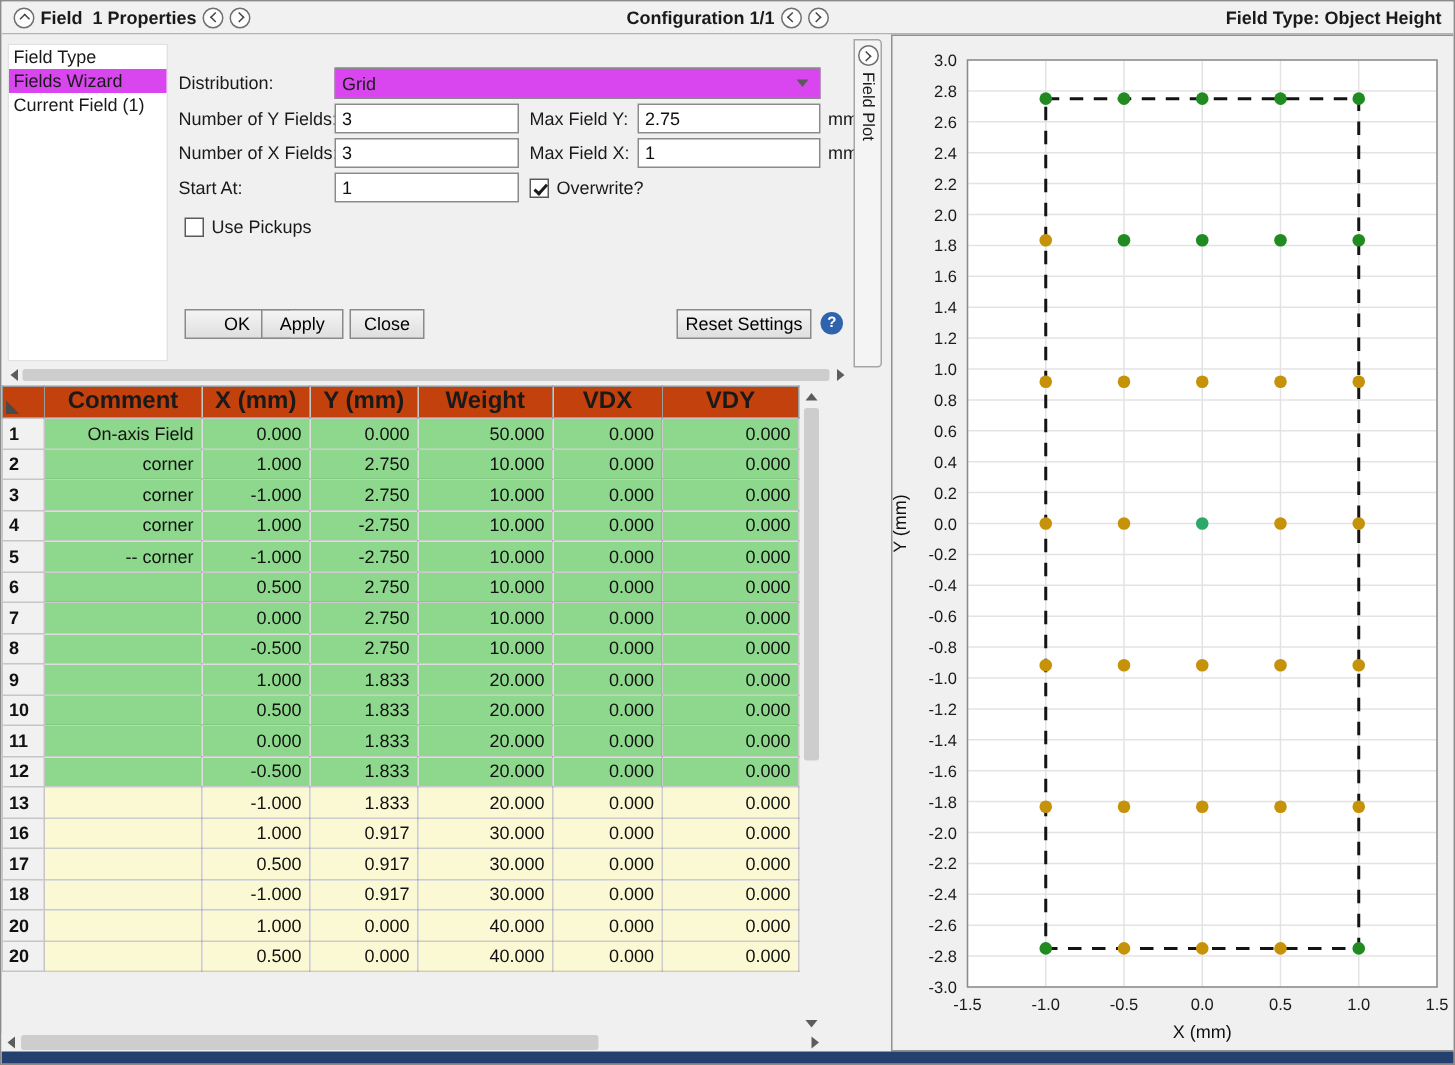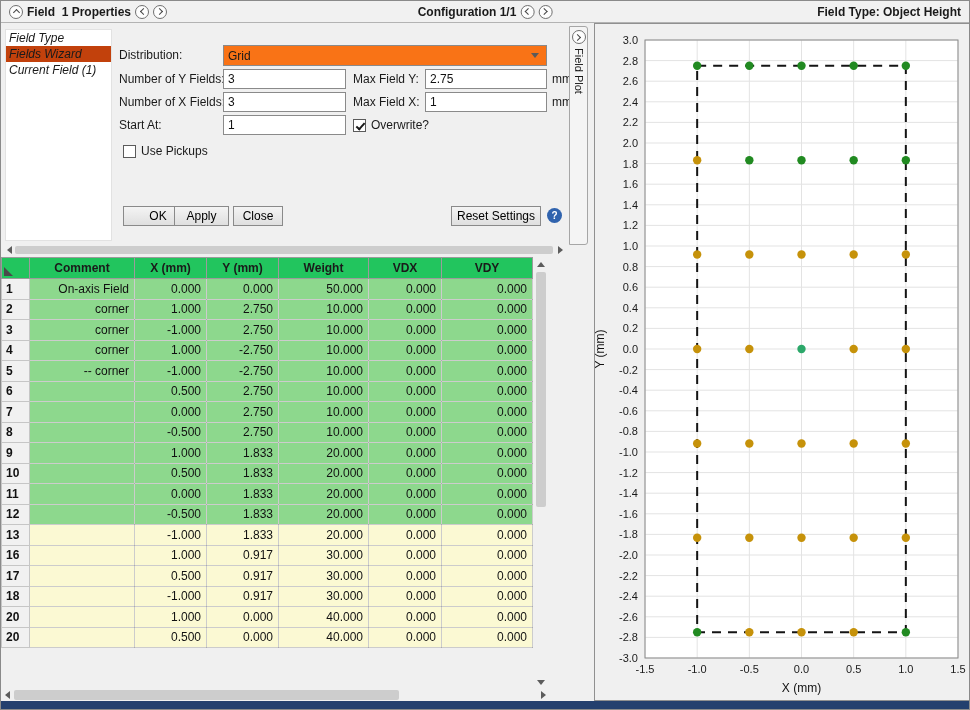--- a/index.html
+++ b/index.html
@@ -16,31 +16,31 @@
   .tb-title{font-weight:bold;white-space:pre;}
   .circle-btn{width:14px;height:14px;border-radius:50%;border:1px solid #707070;background:#fdfdfd;
     display:inline-flex;align-items:center;justify-content:center;flex:0 0 auto;cursor:default;}
   .chev{display:inline-block;width:5px;height:5px;border:solid #444;border-width:0 1.5px 1.5px 0;}
   .chev.up{transform:rotate(-135deg);margin-top:2px;}
   .chev.left{transform:rotate(135deg);margin-left:2px;}
   .chev.right{transform:rotate(-45deg);margin-right:2px;}
 
   
   .props{position:absolute;left:0;top:22px;width:592px;height:234px;background:#f0f0f0;}
-  .nav{position:absolute;left:4px;top:6px;width:107px;height:212px;background:#ffffff;border:1px solid #e2e2e2;font-style:italic;}
+  .nav{position:absolute;left:4px;top:6px;width:107px;height:212px;background:#ffffff;border:1px solid #e2e2e2;}
   .nav-item{height:16px;line-height:16px;padding:0 3px;white-space:nowrap;}
-  .nav-item.selected{background:#c2410c;}
+  .nav-item.selected{background:#d946ef;}
   .f-lbl{position:absolute;left:118px;height:20px;line-height:20px;white-space:nowrap;}
   .f-lbl2{position:absolute;left:352px;height:20px;line-height:20px;white-space:nowrap;}
   .unit{position:absolute;left:551px;height:20px;line-height:20px;}
   .r1{top:22px}.r2{top:46px}.r3{top:69px}.r4{top:92px}
   .f-input{position:absolute;left:222px;width:123px;height:20px;border:1px solid #8a8a8a;background:#fff;
     padding:0 4px;font:inherit;color:#111;}
   .f-input2{left:424px;width:122px;}
-  .combo{position:absolute;left:222px;top:22px;width:324px;height:21px;border:1px solid #8a8a8a;background:#f97316;
+  .combo{position:absolute;left:222px;top:22px;width:324px;height:21px;border:1px solid #8a8a8a;background:#d946ef;
     display:flex;align-items:center;justify-content:space-between;padding:0 7px 0 4px;}
   .combo-arrow{width:0;height:0;border-left:4px solid transparent;border-right:4px solid transparent;border-top:5px solid #5a5a5a;}
   .cb-row{position:absolute;display:flex;align-items:center;gap:5px;height:20px;white-space:nowrap;}
   .cb-overwrite{left:352px;top:92px;}
   .cb-pickups{left:122px;top:118px;}
   .checkbox{width:13px;height:13px;border:1px solid #5a5a5a;background:#fff;display:inline-block;position:relative;flex:0 0 auto;}
   .checkbox.checked::after{content:"";position:absolute;left:2px;top:3px;width:7px;height:3px;
     border-left:2px solid #1a1a1a;border-bottom:2px solid #1a1a1a;transform:rotate(-48deg);}
   .btn{position:absolute;top:183px;height:20px;border:1px solid #8a8a8a;background:linear-gradient(#f4f4f4,#dfdfdf);
     font:inherit;text-align:center;line-height:18px;}
@@ -61,21 +61,21 @@
   .sb-thumb{position:absolute;background:#cdcdcd;border-radius:2px;}
   .tri{width:0;height:0;}
   .tri-up{border-left:4px solid transparent;border-right:4px solid transparent;border-bottom:5px solid #5c5c5c;}
   .tri-down{border-left:4px solid transparent;border-right:4px solid transparent;border-top:5px solid #5c5c5c;}
   .tri-left{border-top:4px solid transparent;border-bottom:4px solid transparent;border-right:5px solid #5c5c5c;}
   .tri-right{border-top:4px solid transparent;border-bottom:4px solid transparent;border-left:5px solid #5c5c5c;}
 
   
   .tableArea{position:absolute;left:0;top:256px;width:592px;height:444px;background:#f0f0f0;}
   table.grid{position:absolute;left:0;top:0;border-collapse:collapse;table-layout:fixed;width:531px;}
-  .grid th{height:21px;background:#22c55e;border:1px solid #9b9b9b;font-weight:bold;font-size:12px;text-align:center;position:relative;}
+  .grid th{height:21px;background:#c2410c;border:1px solid #9b9b9b;font-weight:bold;font-size:16px;text-align:center;position:relative;}
   .grid th:nth-child(1){width:28px}
   .grid th:nth-child(2){width:105px}
   .grid th:nth-child(3){width:72px}
   .grid th:nth-child(4){width:72px}
   .grid th:nth-child(5){width:90px}
   .grid th:nth-child(6){width:73px}
   .grid th:nth-child(7){width:91px}
   .grid td{height:20.5px;border:1px solid rgba(0,0,0,0.15);font-size:12px;text-align:right;padding-right:5px;color:#111;white-space:nowrap;overflow:hidden;}
   .grid td.rownum{background:#f1f1f1;border:1px solid #c6c6c6;font-weight:bold;text-align:left;padding:0 0 0 4px;}
   .row-green td:not(.rownum){background:#8dd88d;}

